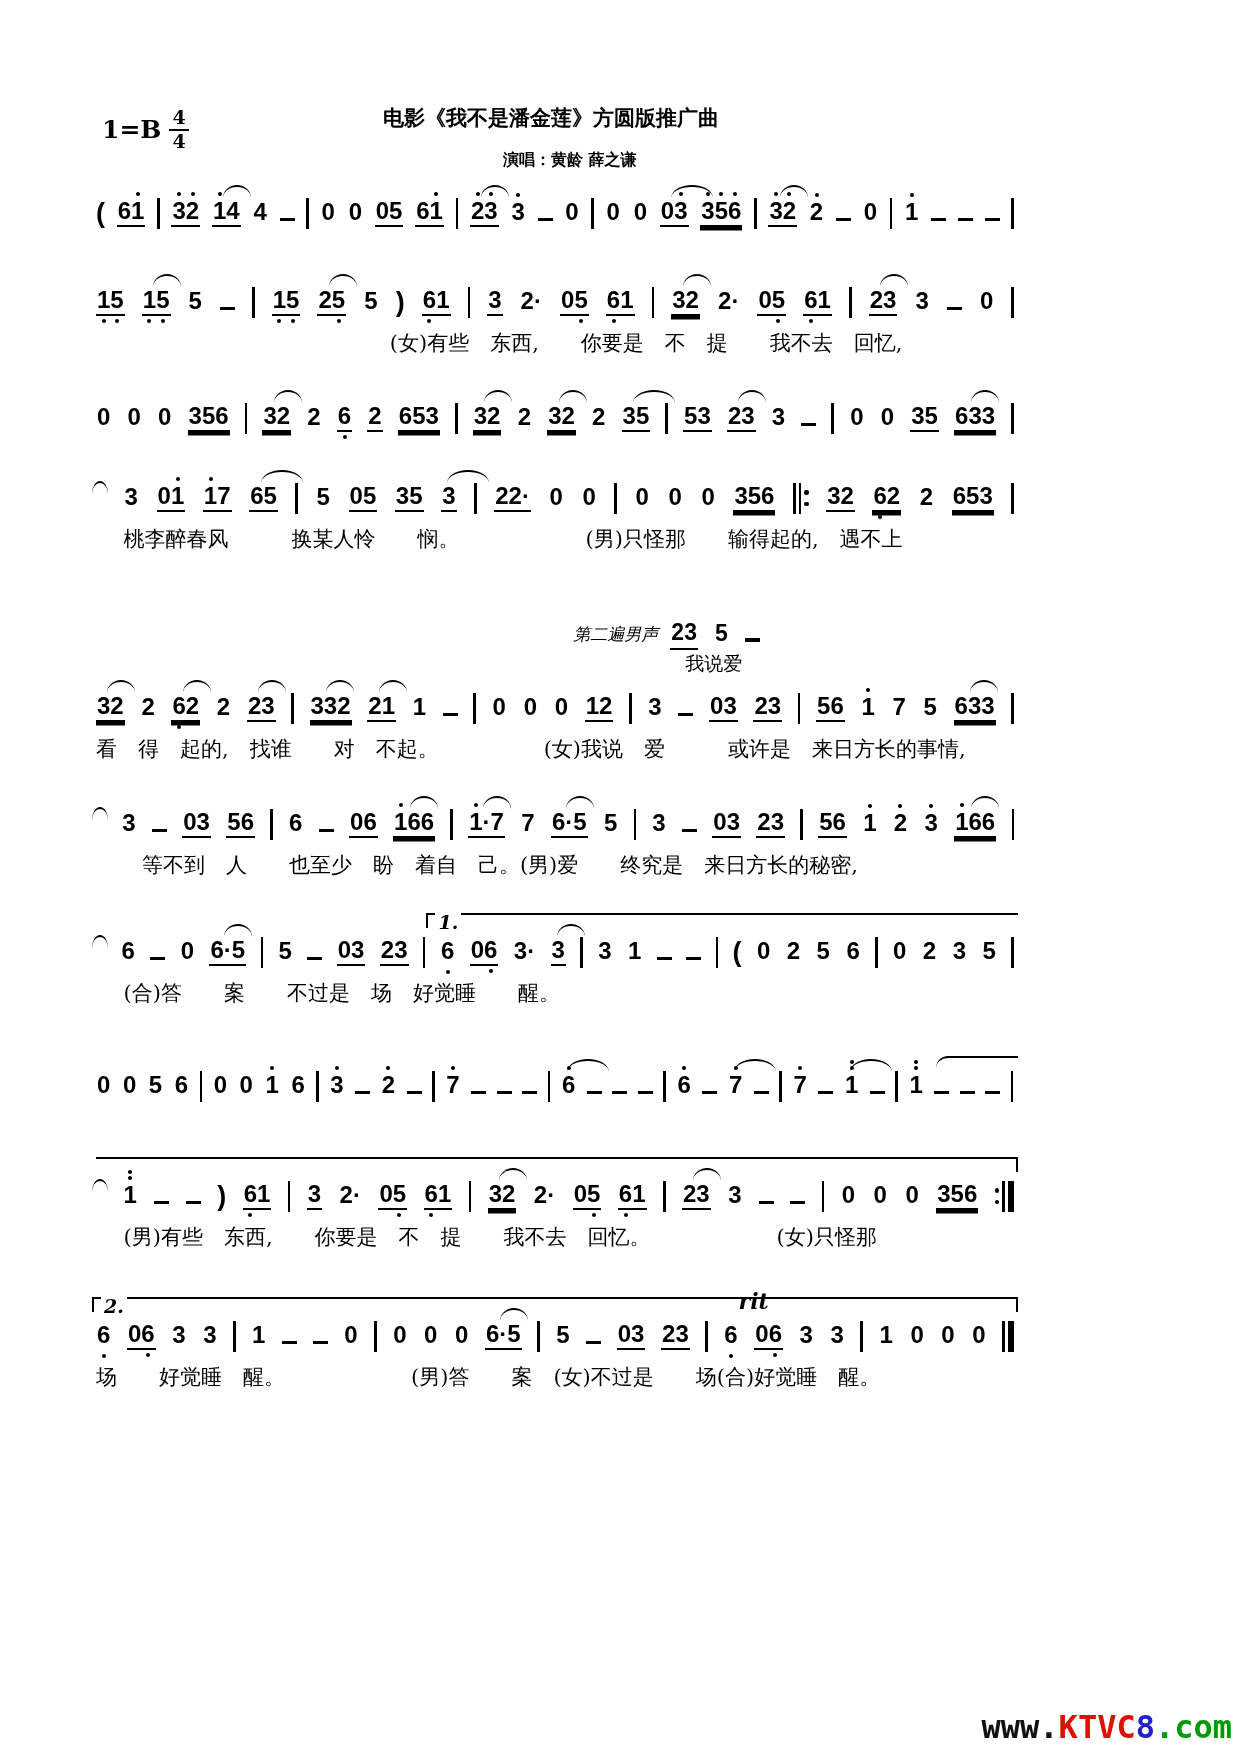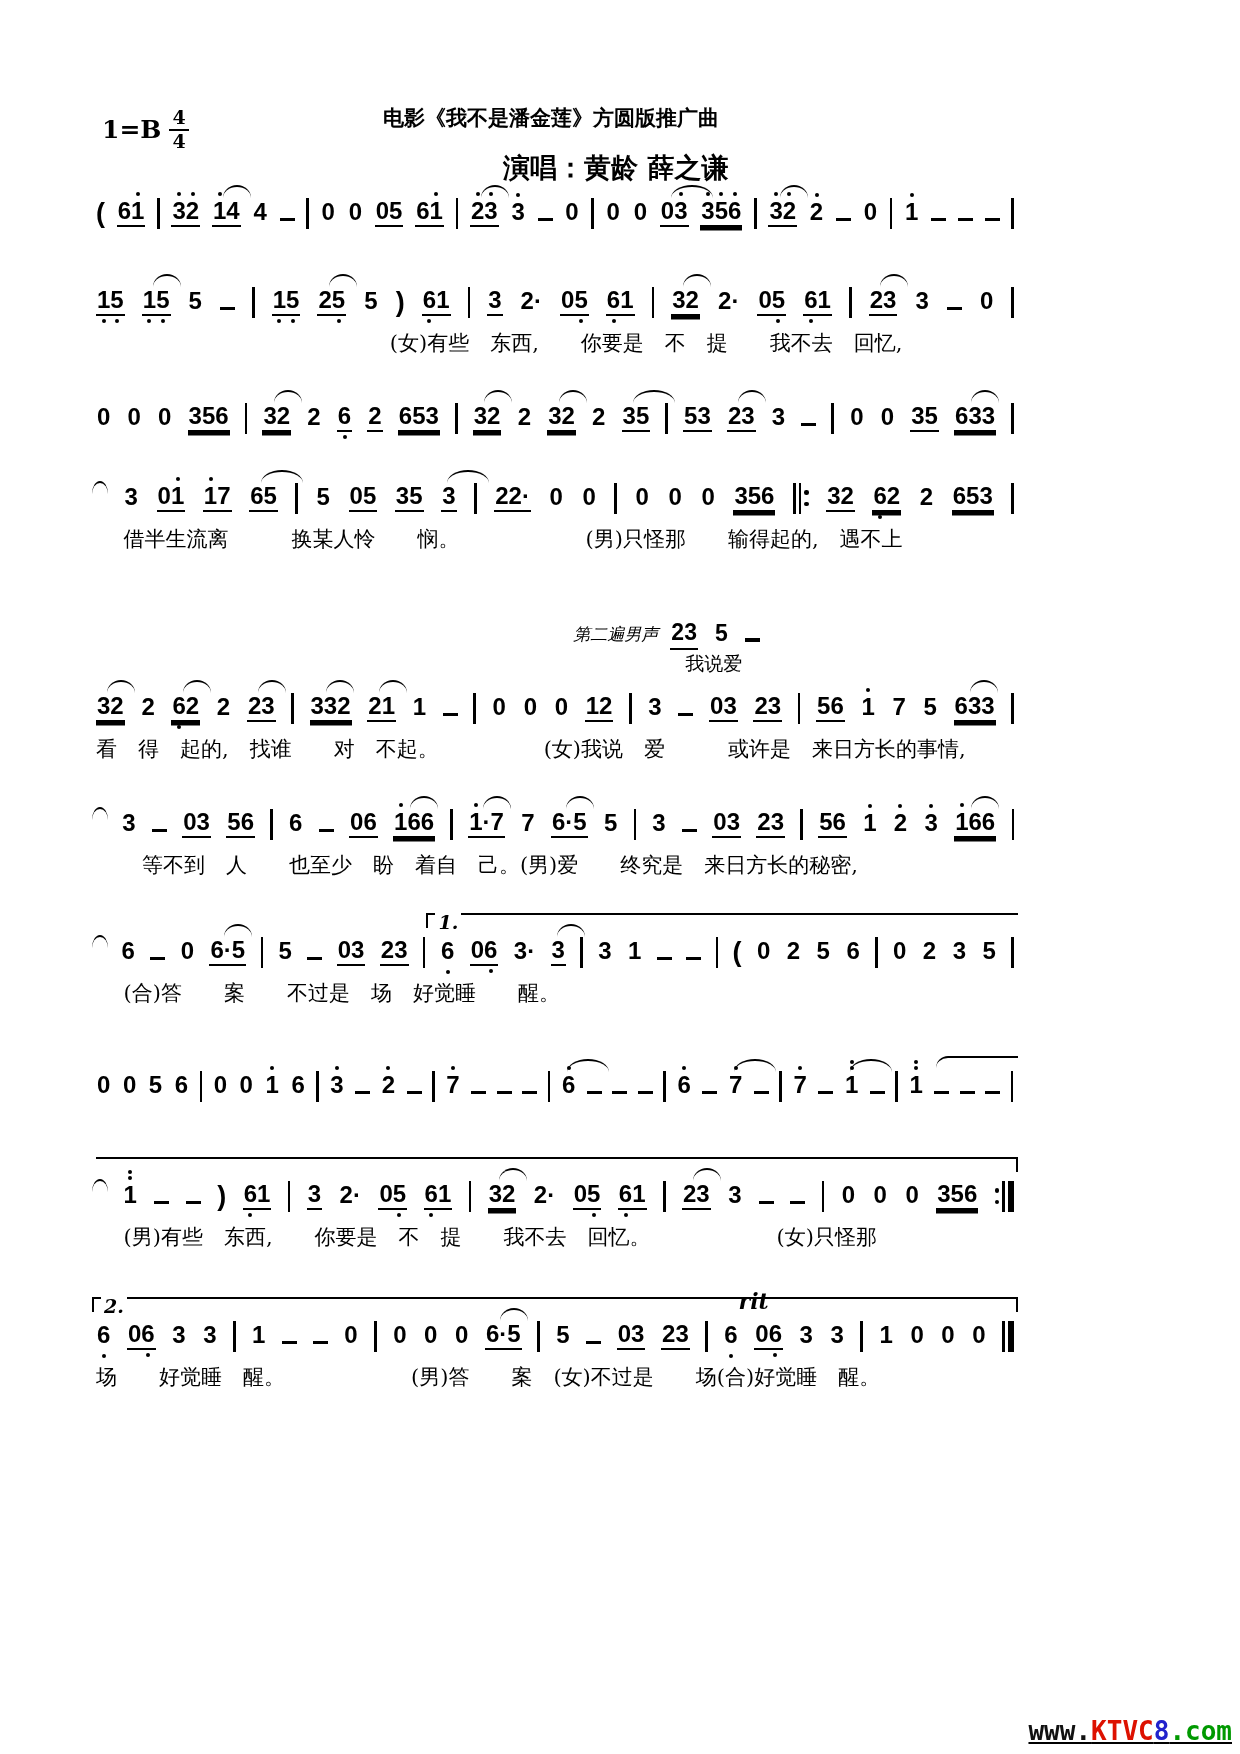--- a/index.html
+++ b/index.html
@@ -10,21 +10,21 @@
          font-size:46px;word-spacing:26px;letter-spacing:4px;}
   .meta-row{position:relative;height:120px;margin-top:6px;}
   .keysig{position:absolute;left:102px;top:44px;font-weight:bold;font-size:25px;
           font-family:"DejaVu Serif",serif;display:flex;align-items:center;gap:8px;}
   .frac{display:inline-flex;flex-direction:column;align-items:center;line-height:1.05;
         font-size:19px;font-weight:bold;font-family:"DejaVu Serif",serif;}
   .frac .num{border-bottom:2.5px solid #000;padding:0 3px 1px;}
   .frac .den{padding-top:1px;}
   .subtitle{position:absolute;left:383px;top:40px;font-size:21px;font-weight:bold;
             font-family:"DejaVu Serif",serif;}
-  .performers{position:absolute;left:503px;top:86px;font-size:27px;font-weight:bold;
+  .performers{position:absolute;left:503px;top:86px;font-size:16px;font-weight:bold;
               font-family:"DejaVu Serif",serif;}
   .credits{position:absolute;right:224px;top:14px;font-size:20px;line-height:1.55;
            font-family:"DejaVu Serif",serif;white-space:pre;}
   .score{width:918px;margin-left:96px;margin-top:8px;}
   .music-line{position:relative;}
   .music-line:nth-of-type(1){margin-bottom:35px;}
   .music-line:nth-of-type(2){margin-bottom:40px;}
   .music-line:nth-of-type(3){margin-bottom:38px;}
   .music-line:nth-of-type(4){margin-bottom:0;}
   .music-line:nth-of-type(6){margin-bottom:40px;}
@@ -61,21 +61,21 @@
             border-top-left-radius:14px;height:10px;}
   .lyrics{margin-top:6px;font-size:21px;white-space:pre;min-height:6px;
           font-family:"DejaVu Serif",serif;}
   .annotation{margin:64px 0 10px 52%;}
   .ann-top{display:flex;align-items:center;gap:12px;height:34px;}
   .ann-label{font-size:17px;font-family:"DejaVu Serif",serif;font-style:italic;}
   .ann-notes{display:inline-flex;align-items:center;font-weight:bold;font-size:23px;}
   .ann-notes .tok{margin-right:16px;}
   .ann-lyric{margin:0 0 0 112px;font-size:19px;font-family:"DejaVu Serif",serif;}
   .watermark{position:absolute;right:8px;bottom:8px;font-family:"DejaVu Sans Mono",monospace;
-             font-weight:bold;font-size:26px;letter-spacing:0;text-decoration:underline;}
+             font-weight:bold;font-size:32px;letter-spacing:0;}
 </style>
 </head>
 <body>
 
 <div class="sheet">
 
   <div class="meta-row">
     <div class="keysig">
       <span>1=B</span>
       <span class="frac">
@@ -260,21 +260,21 @@
             </span>
           </span>
           <span class="tok"><span class="grp u1"><span class="ch">3</span><span class="ch">2</span></span></span>
           <span class="tok"><span class="grp u2"><span class="ch">6<i class="dot" style="bottom: -11px;"></i></span><span class="ch">2</span></span></span>
           <span class="tok"><span class="grp"><span class="ch">2</span></span></span>
           <span class="tok"><span class="grp u2"><span class="ch">6</span><span class="ch">5</span><span class="ch">3</span></span></span>
           <span class="tok tok-bar">
             <span class="vbar" style="width: 2.5px;"></span>
           </span>
         </div>
-      <div class="lyrics" style="padding-left: 3%;">借半生流离　　　换某人怜　　悯。　　　　　　(男)只怪那　　输得起的,　遇不上</div>
+      <div class="lyrics" style="padding-left: 3%;">桃李醉春风　　　换某人怜　　悯。　　　　　　(男)只怪那　　输得起的,　遇不上</div>
     </div>
 
     <div class="annotation">
       <div class="ann-top">
         <span class="ann-label">第二遍男声</span>
         <span class="ann-notes">
             <span class="tok"><span class="grp u1"><span class="ch">2</span><span class="ch">3</span></span></span>
             <span class="tok"><span class="grp"><span class="ch">5</span></span></span>
             <span class="tok"><span class="dash"></span></span>
           </span>

